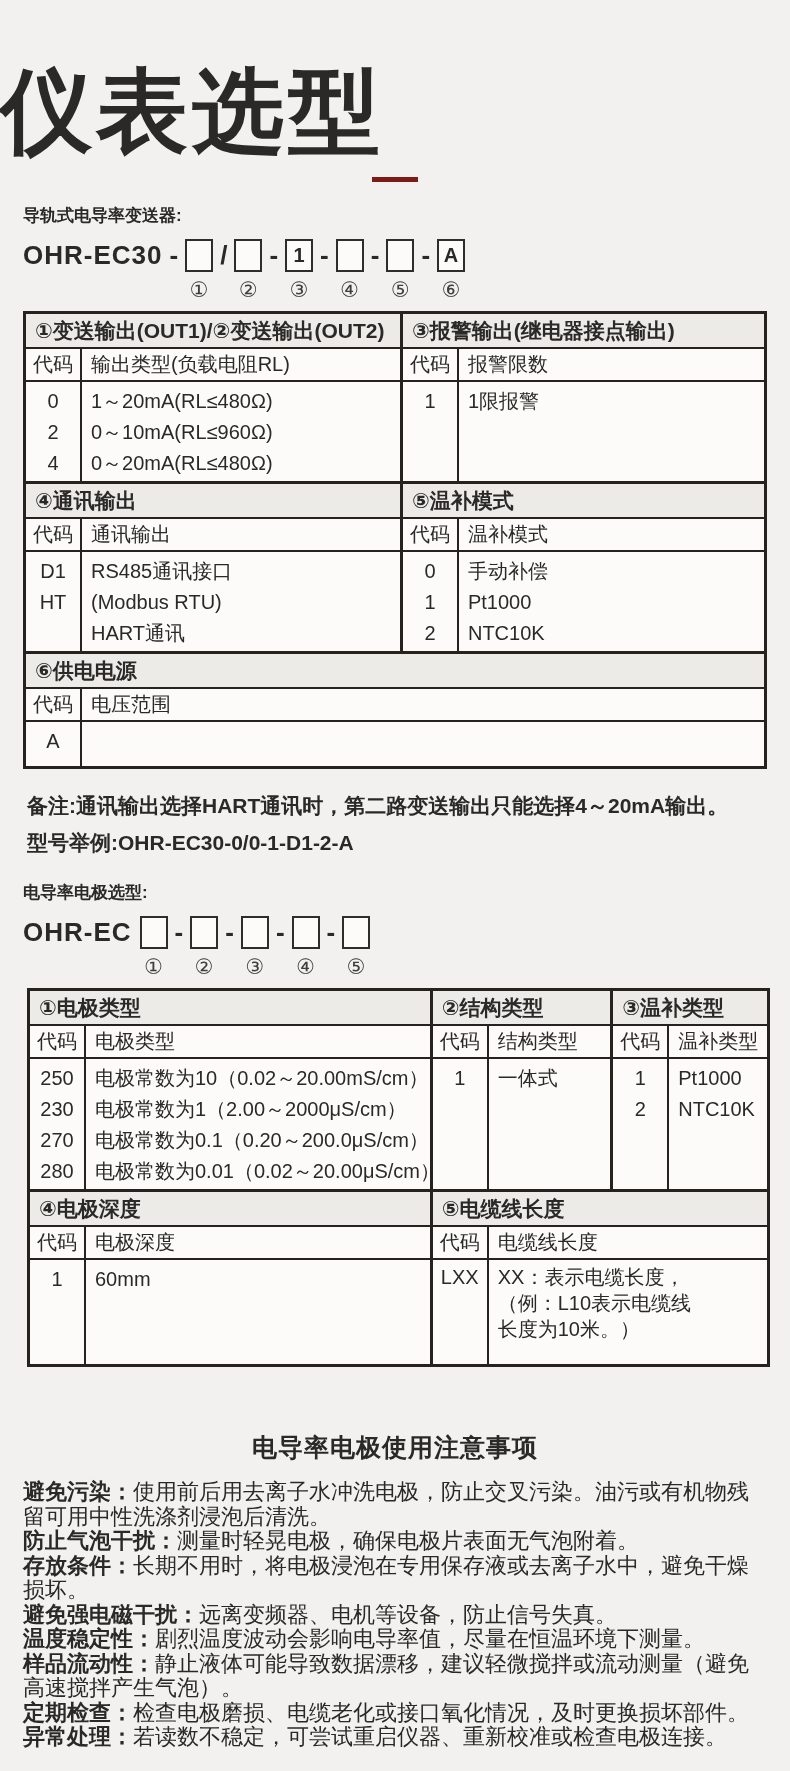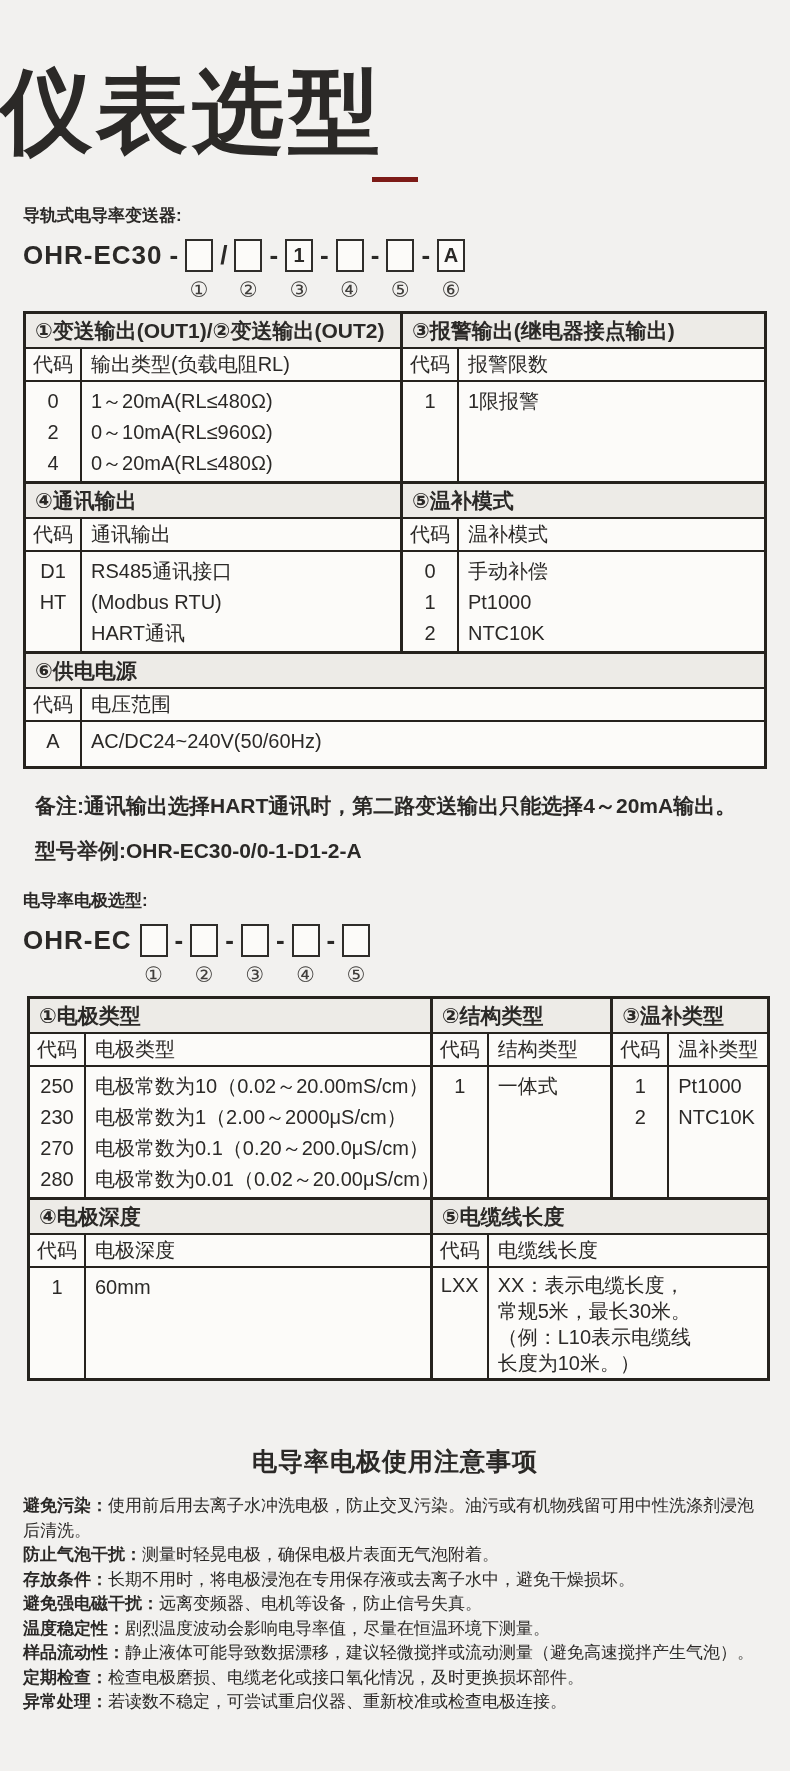--- a/index.html
+++ b/index.html
@@ -66,26 +66,26 @@
   .cell.body div{line-height:31px;white-space:nowrap;}
   .t1 .band-a .cell.body,
   .t1 .band-b .cell.body{min-height:96px;}
   .t1 .band-c .cell.body{min-height:44px;}
   .t2 .band-a .cell.body{min-height:130px;}
   .t2 .band-b .cell.body{min-height:104px;}
   .t2 .band-b .sec-cable .cell.body div{line-height:26px;white-space:normal;}
 
   
   .remarks{margin:20px 0 0 23px;}
-  .remark{margin:12px;font-size:21px;font-weight:bold;line-height:33px;}
+  .remark{margin:4px;font-size:21px;font-weight:bold;line-height:33px;}
 
   
   .prec-title{text-align:center;font-size:25px;font-weight:bold;margin:64px 0 0 0;letter-spacing:1px;}
   .prec-list{margin:16px 22px 0 23px;}
-  .prec-item{margin:0;font-size:17px;line-height:24.5px;}
+  .prec-item{margin:0;font-size:22px;line-height:24.5px;}
   .prec-label{font-weight:bold;}
 </style>
 </head>
 <body>
 
 <h1 class="main-title">仪表选型</h1>
 <div class="red-rule"></div>
 
 <h2 class="block-heading">导轨式电导率变送器:</h2>
 
@@ -206,23 +206,20 @@
   </div>
   <div class="t-band band-c">
     <div class="t-sec">
       <div class="sec-header">⑥供电电源</div>
       <div class="sec-grid">
         <div class="cell code head">代码</div>
         <div class="cell desc head">电压范围</div>
         <div class="cell code body">
           <div>A</div>
         </div>
-        <div class="cell desc body">
-          <div>AC/DC24~240V(50/60Hz)</div>
-        </div>
       </div>
     </div>
   </div>
 </div>
 
 <div class="remarks">
   <p class="remark">备注:通讯输出选择HART通讯时，第二路变送输出只能选择4～20mA输出。</p>
   <p class="remark">型号举例:OHR-EC30-0/0-1-D1-2-A</p>
 </div>
 
@@ -334,21 +331,20 @@
     <div class="t-sec sec-cable">
       <div class="sec-header">⑤电缆线长度</div>
       <div class="sec-grid">
         <div class="cell code head">代码</div>
         <div class="cell desc head">电缆线长度</div>
         <div class="cell code body">
           <div>LXX</div>
         </div>
         <div class="cell desc body">
           <div>XX：表示电缆长度，</div>
-          <div>常规5米，最长30米。</div>
           <div>（例：L10表示电缆线</div>
           <div>长度为10米。）</div>
         </div>
       </div>
     </div>
   </div>
 </div>
 
 <h2 class="prec-title">电导率电极使用注意事项</h2>
 

